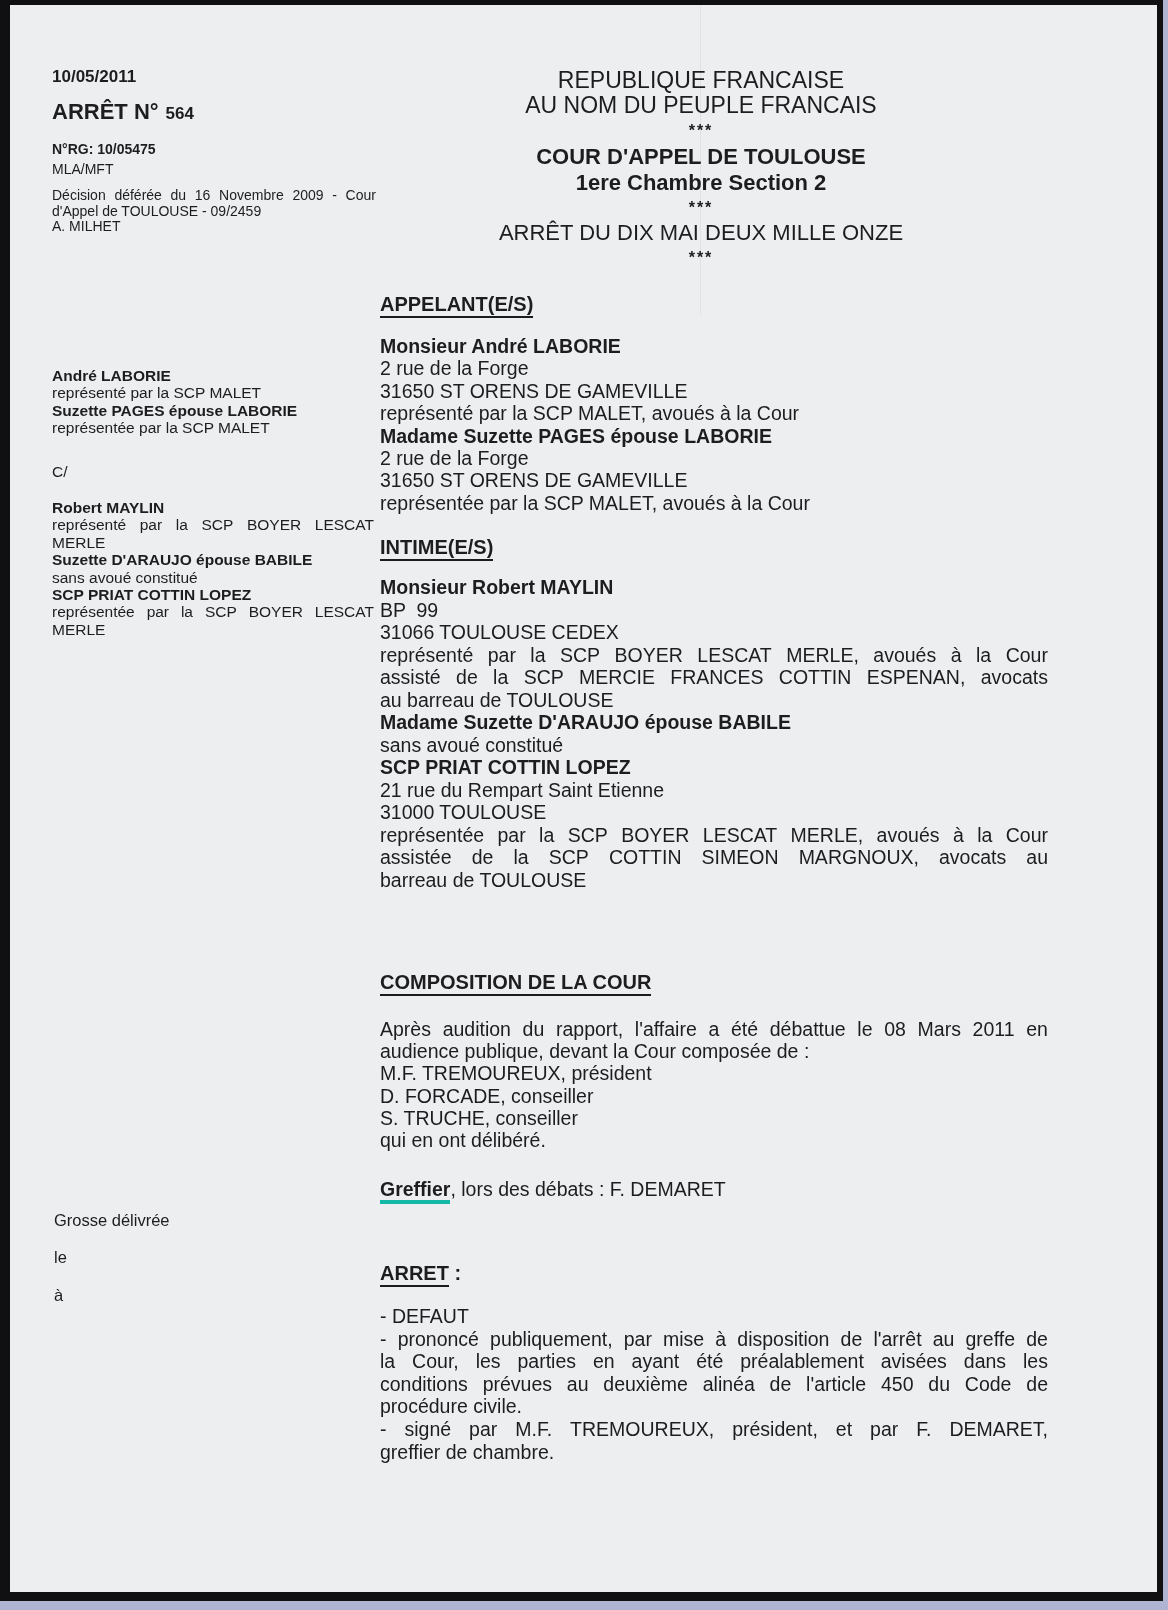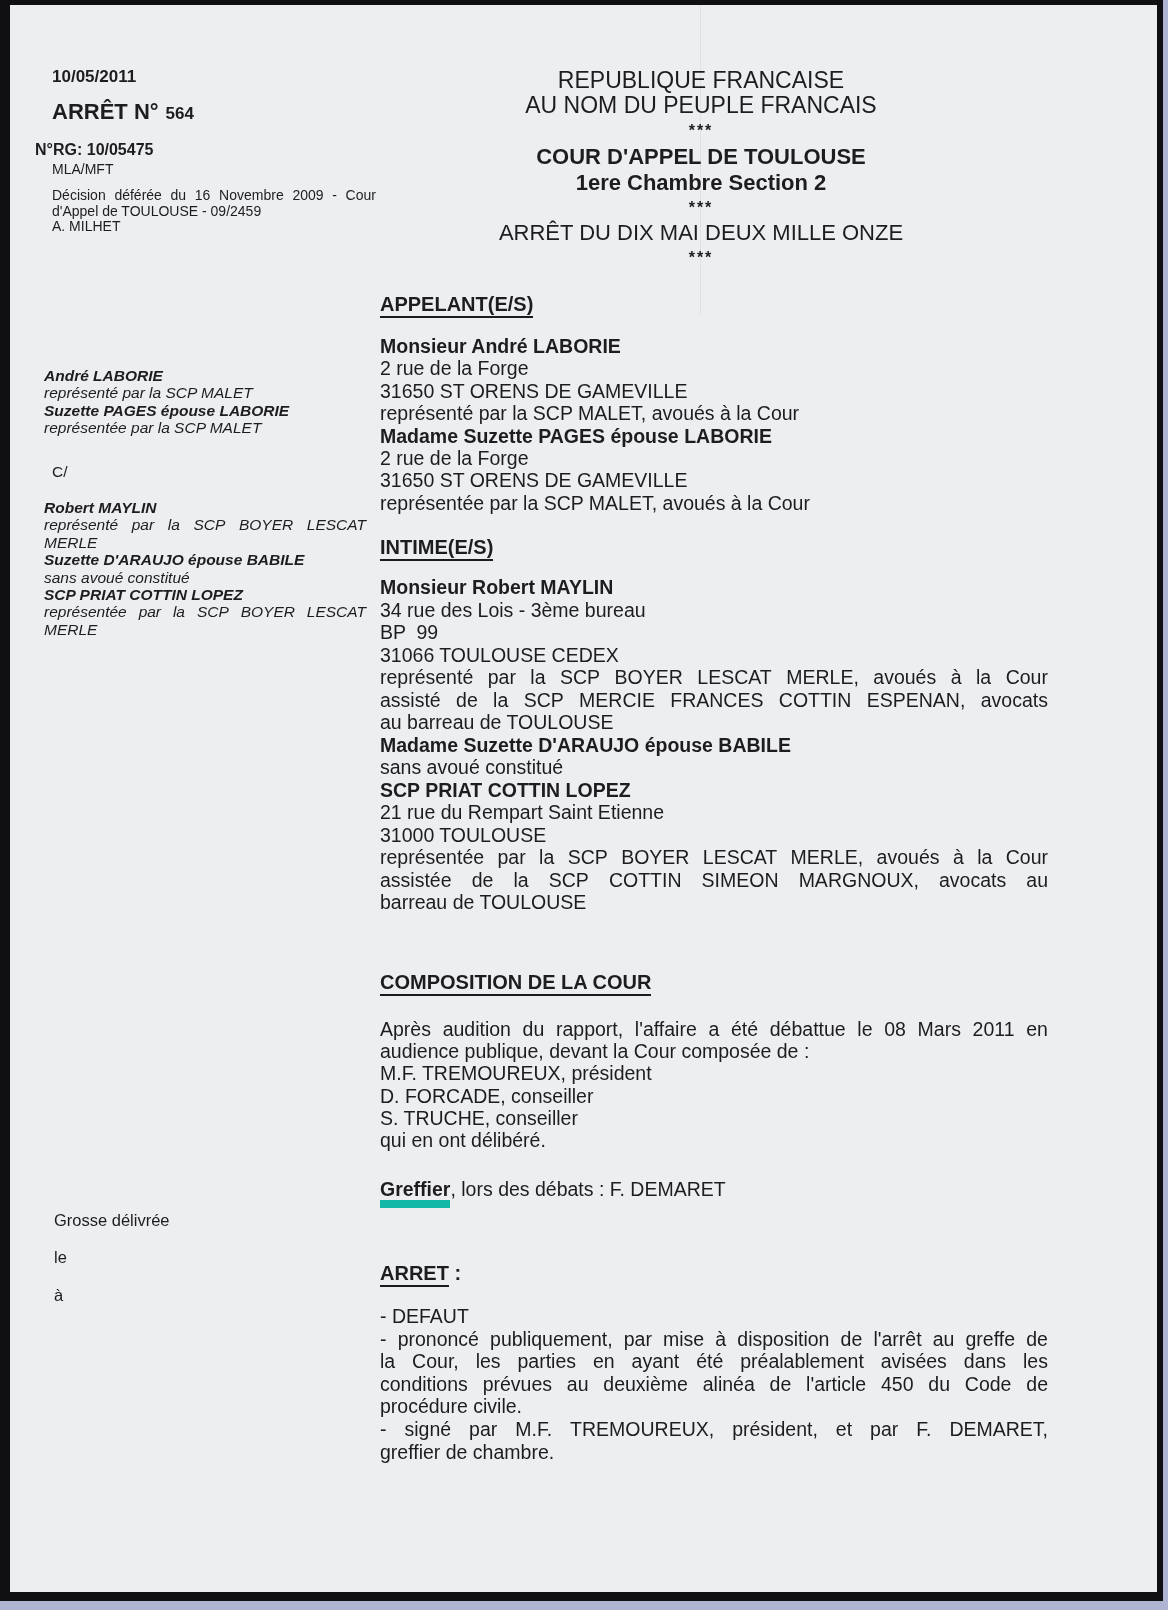--- a/index.html
+++ b/index.html
@@ -16,53 +16,53 @@
   .abs{position:absolute;}
   .ln{white-space:pre;}
   .ln.b{font-weight:bold;}
   .ln.j{display:flex;justify-content:space-between;}
 
   
   .meta-date{left:42px;top:62px;font-size:17px;font-weight:bold;}
   .meta-arret{left:42px;top:94px;white-space:pre;}
   .meta-arret .lbl{font-size:22px;font-weight:bold;}
   .meta-arret .val{font-size:17px;font-weight:bold;margin-left:7px;}
-  .meta-rg{left:25px;top:136px;font-size:16px;font-weight:bold;}
+  .meta-rg{left:42px;top:136px;font-size:14px;font-weight:bold;}
   .meta-mla{left:42px;top:156px;font-size:14px;}
   .meta-decision{left:42px;top:183px;width:324px;font-size:14px;line-height:15.5px;}
 
   
   .header{left:355px;top:63px;width:672px;text-align:center;}
   .h-line{font-size:23px;line-height:25px;}
   .h-stars{font-size:16px;line-height:26px;font-weight:bold;letter-spacing:2px;}
   .h-stars.tight{line-height:24px;}
   .h-court{font-size:22px;line-height:26px;font-weight:bold;}
   .h-arret{font-size:22px;line-height:26px;}
 
   
-  .side-lines{left:34px;width:322px;font-size:15.5px;line-height:17.4px;font-style:italic;}
+  .side-lines{left:42px;width:322px;font-size:15.5px;line-height:17.4px;}
   .side-app{top:362px;}
   .side-vs{left:42px;top:458px;font-size:15.5px;}
   .side-resp{top:494px;}
   .side-grosse{left:44px;top:1206px;font-size:16.5px;}
   .side-le{left:44px;top:1243px;font-size:16.5px;}
   .side-a{left:44px;top:1281px;font-size:16.5px;}
 
   
   .main-lines{left:370px;width:668px;font-size:19.5px;}
   .mh{left:370px;font-size:20px;font-weight:bold;white-space:pre;}
   .uh{display:inline-block;border-bottom:2px solid #1c1c1e;text-align:right;}
   .app-h{top:288px;}
   .app-lines{top:330px;line-height:22.4px;}
   .int-h{top:531px;}
   .int-lines{top:571px;line-height:22.5px;}
   .comp-h{top:966px;}
   .comp-lines{top:1013px;line-height:22.2px;}
   .greffier{left:370px;top:1173px;font-size:19.5px;white-space:pre;}
-  .greffier .glbl{font-weight:bold;border-bottom:8px solid #14b8a6;}
+  .greffier .glbl{font-weight:bold;border-bottom:4px solid #14b8a6;}
   .arr-h{top:1257px;}
   .arr-lines{top:1300px;line-height:22.6px;}
 </style>
 </head>
 <body>
 
 <div class="stage">
   <div class="frame"></div>
   <div class="paper">
     <div class="fold"></div>
@@ -117,21 +117,20 @@
         <div class="ln">représenté par la SCP MALET, avoués à la Cour</div>
         <div class="ln b">Madame Suzette PAGES épouse LABORIE</div>
         <div class="ln">2 rue de la Forge</div>
         <div class="ln">31650 ST ORENS DE GAMEVILLE</div>
         <div class="ln">représentée par la SCP MALET, avoués à la Cour</div>
       </div>
 
     <div class="abs mh int-h"><span class="uh">INTIME(E/S)</span></div>
     <div class="abs main-lines int-lines">
         <div class="ln b">Monsieur Robert MAYLIN</div>
-        <div class="ln">34 rue des Lois - 3ème bureau</div>
         <div class="ln">BP  99</div>
         <div class="ln">31066 TOULOUSE CEDEX</div>
         <div class="ln j"><span>représenté</span><span>par</span><span>la</span><span>SCP</span><span>BOYER</span><span>LESCAT</span><span>MERLE,</span><span>avoués</span><span>à</span><span>la</span><span>Cour</span></div>
         <div class="ln j"><span>assisté</span><span>de</span><span>la</span><span>SCP</span><span>MERCIE</span><span>FRANCES</span><span>COTTIN</span><span>ESPENAN,</span><span>avocats</span></div>
         <div class="ln">au barreau de TOULOUSE</div>
         <div class="ln b">Madame Suzette D'ARAUJO épouse BABILE</div>
         <div class="ln">sans avoué constitué</div>
         <div class="ln b">SCP PRIAT COTTIN LOPEZ</div>
         <div class="ln">21 rue du Rempart Saint Etienne</div>
         <div class="ln">31000 TOULOUSE</div>

